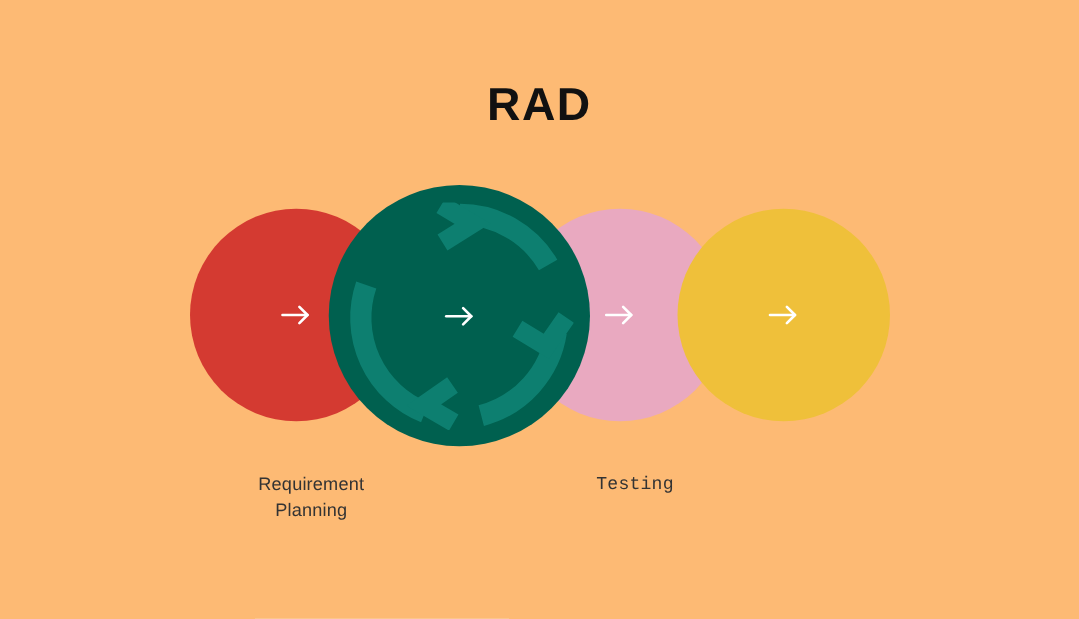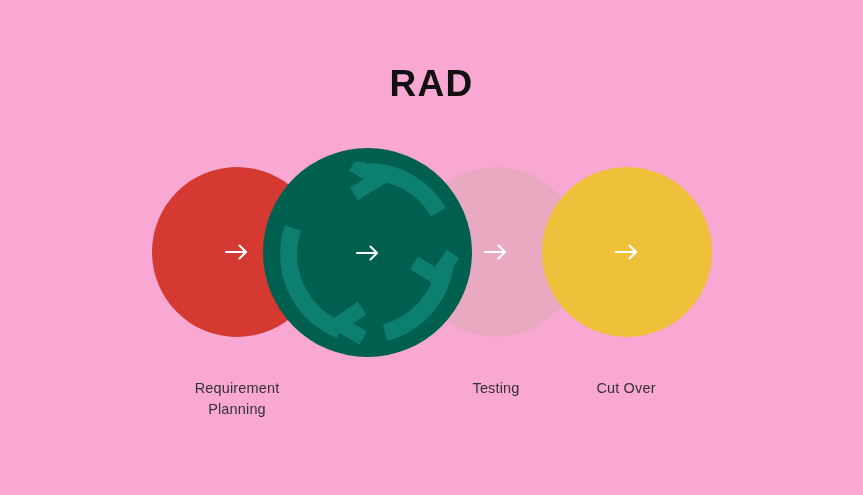--- a/index.html
+++ b/index.html
@@ -13,21 +13,21 @@
     overflow: hidden;
     background: #fafaf9;
     font-family: "Liberation Sans", sans-serif;
     -webkit-font-smoothing: antialiased;
   }
 
   .canvas {
     position: relative;
     width: 863px;
     height: 495px;
-    background: #f9a8d4;
+    background: #fdba74;
   }
 
   
   .title {
     position: absolute;
     top: 64px;
     left: 0;
     width: 863px;
     text-align: center;
     font-size: 37px;
@@ -108,37 +108,37 @@
     position: relative;
     z-index: 5;
     width: 30px;
     height: 30px;
     display: block;
   }
 
   
   .labels {
     position: absolute;
-    left: 0;
+    left: 12px;
     top: 378px;
     width: 805px;
     height: 70px;
   }
   .label {
     position: absolute;
     text-align: center;
     font-size: 14.5px;
     font-weight: 400;
     color: #333333;
     line-height: 21px;
     letter-spacing: 0.15px;
   }
   .label-1 { left: 157px; top: 0;  width: 160px; }
   .label-2 { left: 287px; top: 0;  width: 160px; }
-  .label-3 { left: 416px; top: 0;  width: 160px; }
+  .label-3 { left: 416px; top: 0;  width: 160px; font-family: Liberation Mono, monospace; }
   .label-4 { left: 546px; top: 0;  width: 160px; }
 </style>
 </head>
 <body>
 
 <div class="canvas">
 
   <div class="title">RAD</div>
 
   <div class="stage">
@@ -186,16 +186,15 @@
     </div>
 
   </div>
 
   <div class="labels">
     <div class="label label-1">
       <span>Requirement</span><br>
       <span>Planning</span>
     </div>
     <div class="label label-3">Testing</div>
-    <div class="label label-4">Cut Over</div>
   </div>
 
 </div>
 
 </body></html>

